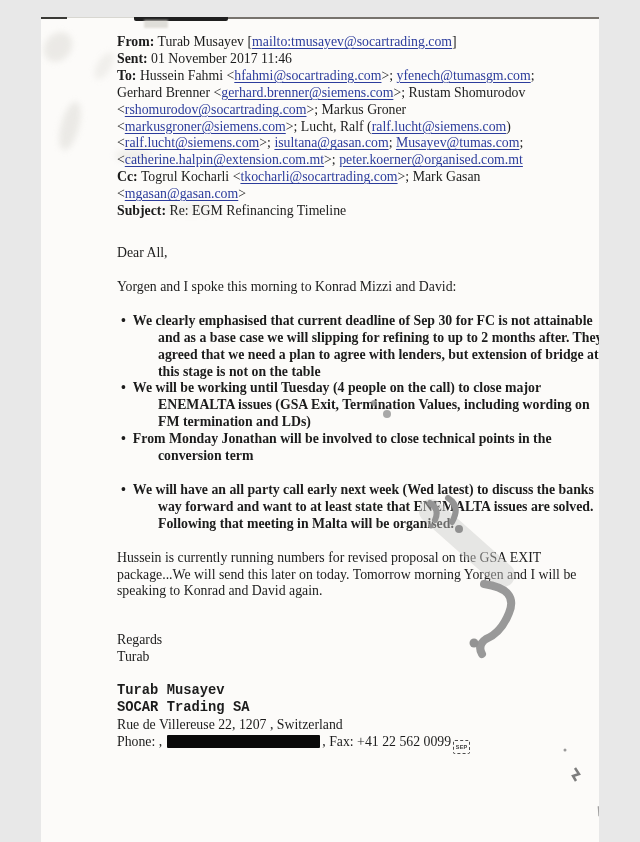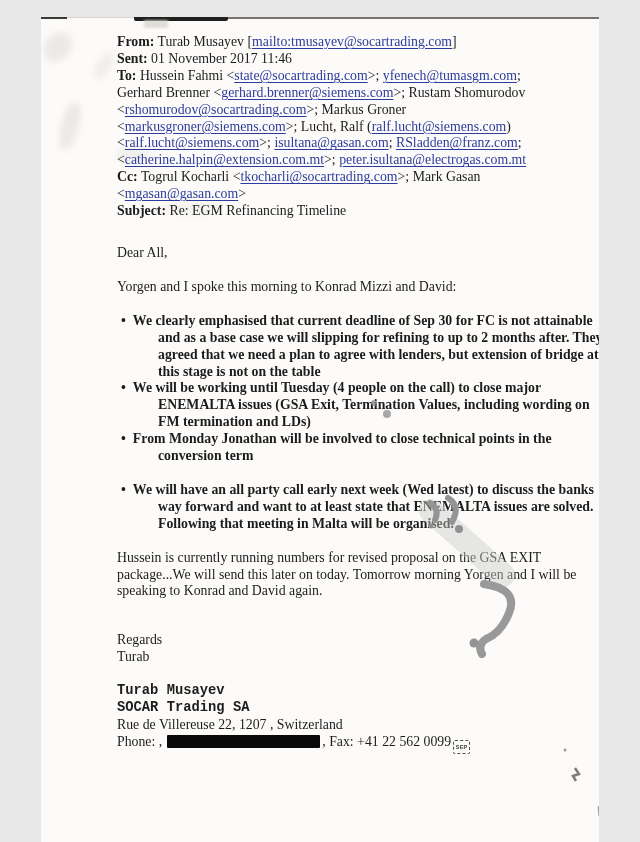--- a/index.html
+++ b/index.html
@@ -68,26 +68,26 @@
   <div class="artifact smudge smudge-2"></div>
   <div class="artifact smudge smudge-3"></div>
   <div class="artifact smudge smudge-4"></div>
   <div class="artifact smudge smudge-5"></div>
 
   <div class="content">
 
     <div class="email-header">
       <div class="hline"><span class="seg seg-b">From:</span><span class="seg seg-p"> Turab Musayev [</span><span class="seg seg-l">mailto:tmusayev@socartrading.com</span><span class="seg seg-p">]</span></div>
       <div class="hline"><span class="seg seg-b">Sent:</span><span class="seg seg-p"> 01 November 2017 11:46</span></div>
-      <div class="hline"><span class="seg seg-b">To:</span><span class="seg seg-p"> Hussein Fahmi &lt;</span><span class="seg seg-l">state@socartrading.com</span><span class="seg seg-p">&gt;; </span><span class="seg seg-l">yfenech@tumasgm.com</span><span class="seg seg-p">;</span></div>
+      <div class="hline"><span class="seg seg-b">To:</span><span class="seg seg-p"> Hussein Fahmi &lt;</span><span class="seg seg-l">hfahmi@socartrading.com</span><span class="seg seg-p">&gt;; </span><span class="seg seg-l">yfenech@tumasgm.com</span><span class="seg seg-p">;</span></div>
       <div class="hline"><span class="seg seg-p">Gerhard Brenner &lt;</span><span class="seg seg-l">gerhard.brenner@siemens.com</span><span class="seg seg-p">&gt;; Rustam Shomurodov</span></div>
       <div class="hline"><span class="seg seg-p">&lt;</span><span class="seg seg-l">rshomurodov@socartrading.com</span><span class="seg seg-p">&gt;; Markus Groner</span></div>
       <div class="hline"><span class="seg seg-p">&lt;</span><span class="seg seg-l">markusgroner@siemens.com</span><span class="seg seg-p">&gt;; Lucht, Ralf (</span><span class="seg seg-l">ralf.lucht@siemens.com</span><span class="seg seg-p">)</span></div>
-      <div class="hline"><span class="seg seg-p">&lt;</span><span class="seg seg-l">ralf.lucht@siemens.com</span><span class="seg seg-p">&gt;; </span><span class="seg seg-l">isultana@gasan.com</span><span class="seg seg-p">; </span><span class="seg seg-l">RSladden@franz.com</span><span class="seg seg-p">;</span></div>
-      <div class="hline"><span class="seg seg-p">&lt;</span><span class="seg seg-l">catherine.halpin@extension.com.mt</span><span class="seg seg-p">&gt;; </span><span class="seg seg-l">peter.isultana@electrogas.com.mt</span></div>
+      <div class="hline"><span class="seg seg-p">&lt;</span><span class="seg seg-l">ralf.lucht@siemens.com</span><span class="seg seg-p">&gt;; </span><span class="seg seg-l">isultana@gasan.com</span><span class="seg seg-p">; </span><span class="seg seg-l">Musayev@tumas.com</span><span class="seg seg-p">;</span></div>
+      <div class="hline"><span class="seg seg-p">&lt;</span><span class="seg seg-l">catherine.halpin@extension.com.mt</span><span class="seg seg-p">&gt;; </span><span class="seg seg-l">peter.koerner@organised.com.mt</span></div>
       <div class="hline"><span class="seg seg-b">Cc:</span><span class="seg seg-p"> Togrul Kocharli &lt;</span><span class="seg seg-l">tkocharli@socartrading.com</span><span class="seg seg-p">&gt;; Mark Gasan</span></div>
       <div class="hline"><span class="seg seg-p">&lt;</span><span class="seg seg-l">mgasan@gasan.com</span><span class="seg seg-p">&gt;</span></div>
       <div class="hline"><span class="seg seg-b">Subject:</span><span class="seg seg-p"> Re: EGM Refinancing Timeline</span></div>
     </div>
 
     <p class="salutation">Dear All,</p>
 
     <p class="intro">Yorgen and I spoke this morning to Konrad Mizzi and David:</p>
 
     <div class="bullet-list">

